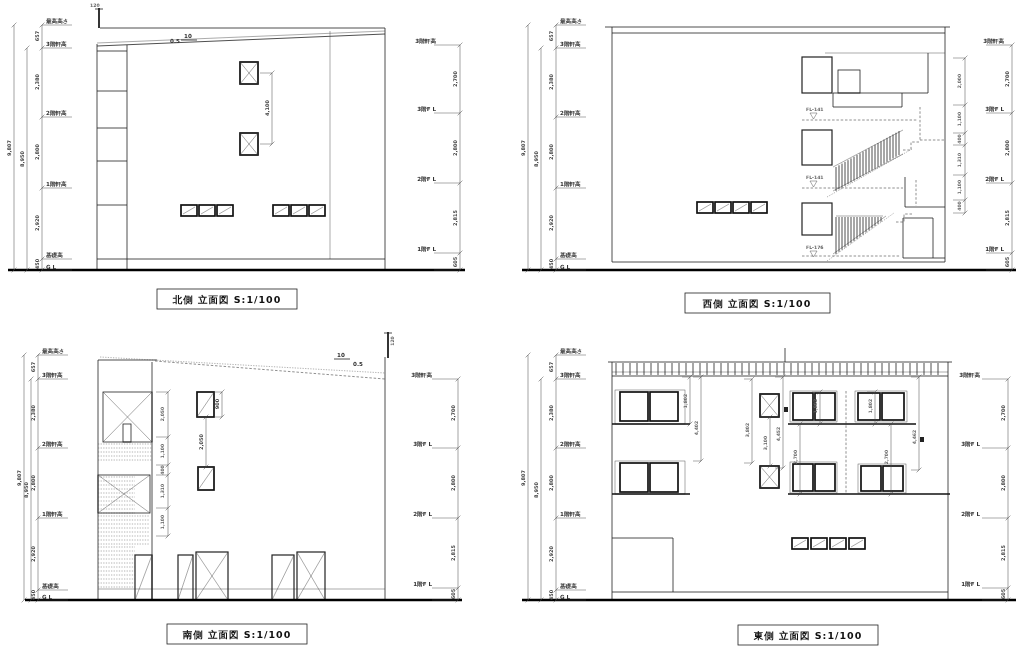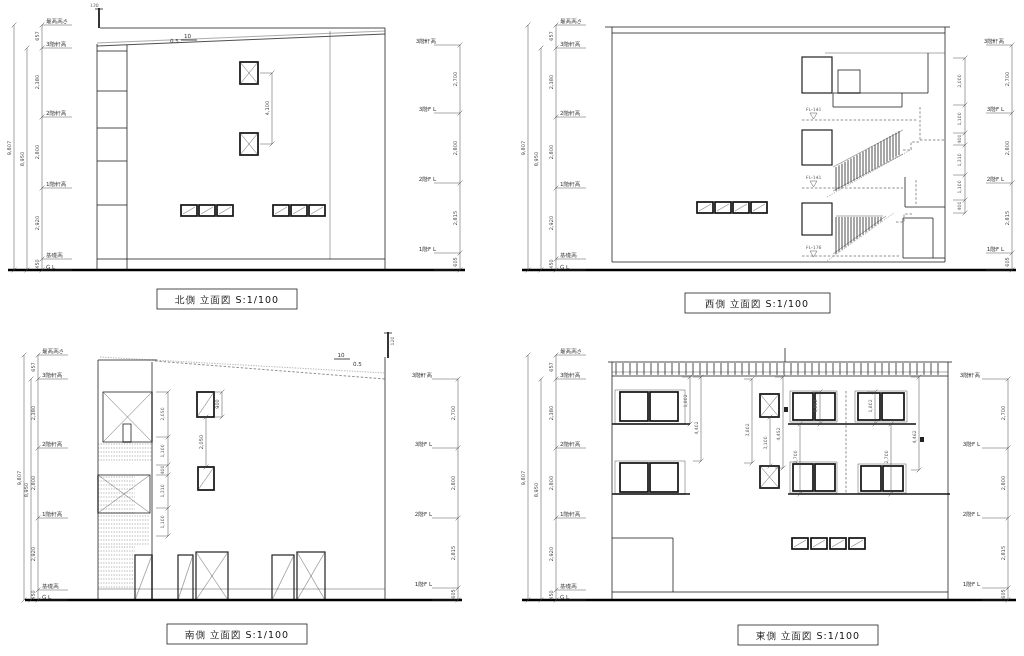--- a/index.html
+++ b/index.html
@@ -1,16 +1,16 @@
 <!DOCTYPE html>
 <html><head>
 <meta charset="utf-8">
 <style>
   html,body{margin:0;padding:0;background:#fff;}
-  .page{width:1024px;height:656px;position:relative;background:#ffffff;overflow:hidden;}
+  .page{width:1024px;height:656px;position:relative;background:#ffffff;overflow:hidden;font-weight:bold;}
   svg{display:block;}
   
   .s  {stroke:#222;stroke-width:.8;fill:none;}
   .sm {stroke:#222;stroke-width:1.2;fill:none;}
   .sw {stroke:#111;stroke-width:1.7;fill:none;}
   .sg {stroke:#000;stroke-width:2.6;fill:none;}
   .st {stroke:#444;stroke-width:.45;fill:none;}
   .dim{stroke:#444;stroke-width:.5;fill:none;}
   .sd {stroke:#333;stroke-width:.55;fill:none;stroke-dasharray:2.5 1.8;}
   .sdd{stroke:#555;stroke-width:.45;fill:none;stroke-dasharray:1.3 1.3;}

